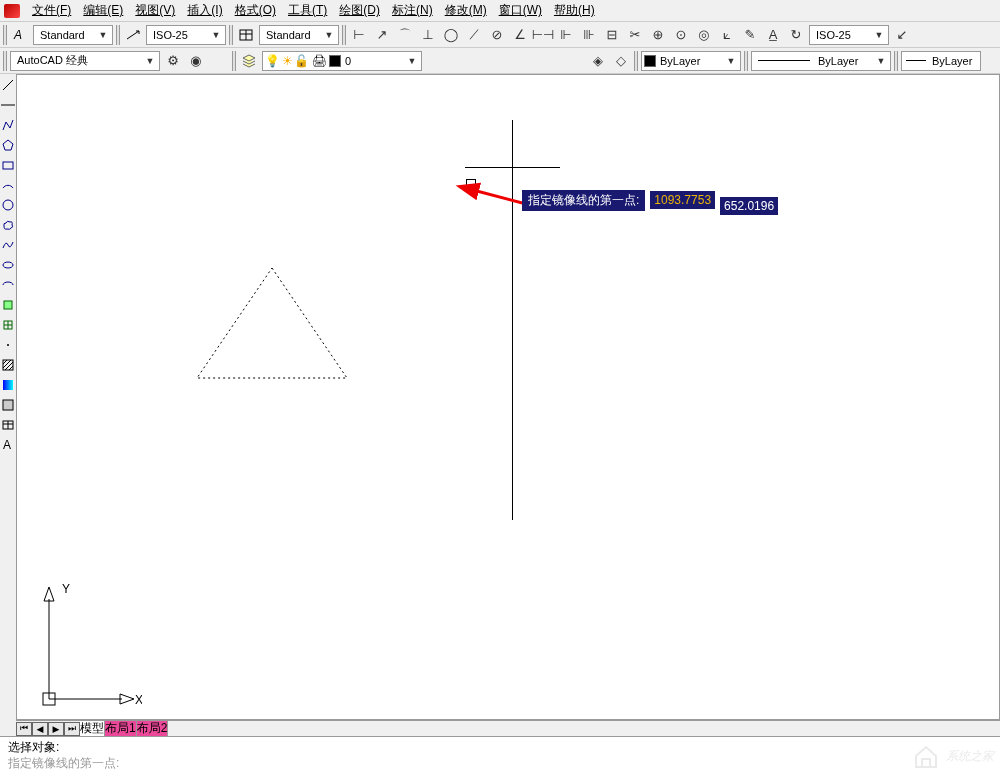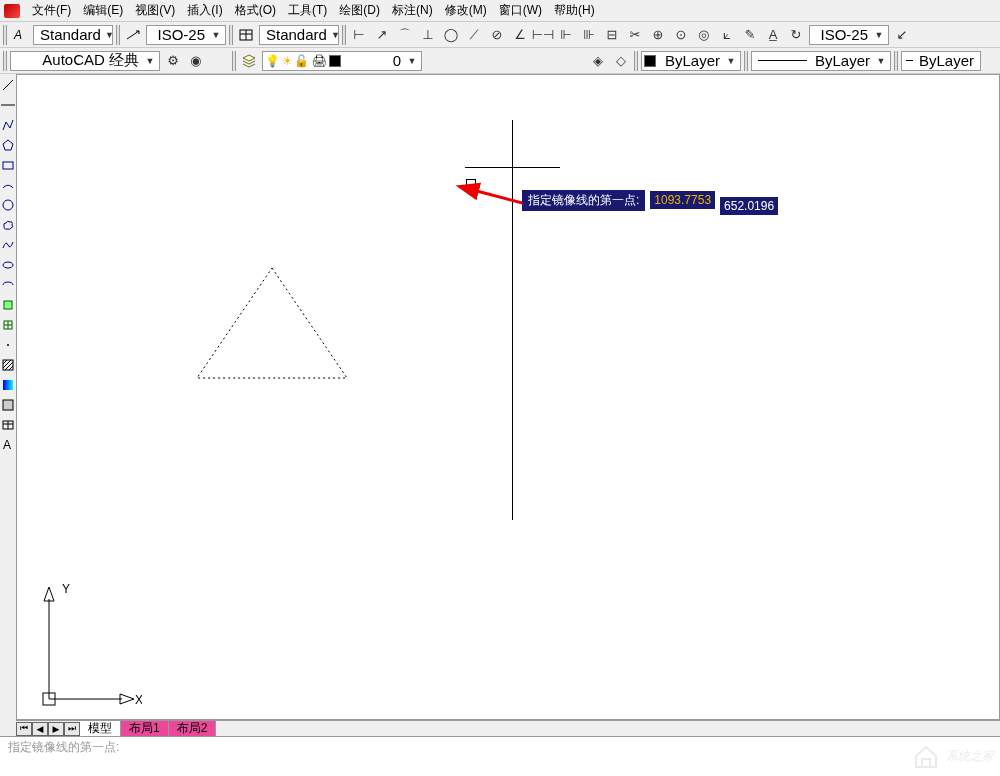--- a/index.html
+++ b/index.html
@@ -1,41 +1,41 @@
 <!DOCTYPE html>
 <html><head>
 <meta charset="utf-8">
 <style>
 * { margin: 0; padding: 0; box-sizing: border-box; font-family: "Microsoft YaHei", sans-serif; font-size: 12px; }
 body { width: 1000px; height: 776px; background: #f0f0f0; overflow: hidden; position: relative; }
-.menu-bar { display: flex; align-items: center; height: 22px; background: #f0f0f0; padding: 0 4px; gap: 12px; border-bottom: 1px solid #ccc; }
+.menu-bar { display: flex; align-items: center; height: 22px; background: #f0f0f0; padding: 0 4px; gap: 12px; border-bottom: 1px solid #ccc; text-decoration: underline; }
 .menu-item { color: #000; cursor: pointer; }
 .app-icon { width: 16px; height: 14px; background: linear-gradient(135deg,#b00,#f44); border-radius: 2px; }
 .toolbar-row { display: flex; align-items: center; height: 26px; background: #f0f0f0; padding: 0 3px; gap: 3px; border-bottom: 1px solid #ccc; }
 .dropdown { display: flex; align-items: center; height: 20px; border: 1px solid #999; background: #fff; padding: 0 2px; }
-.dropdown-text { flex: 1; padding: 0 4px; font-size: 15px; text-align: right; }
+.dropdown-text { flex: 1; padding: 0 4px; font-size: 11px; }
 .dropdown-arrow { width: 14px; text-align: center; color: #333; font-size: 9px; }
 .tool-btn { width: 20px; height: 20px; display: flex; align-items: center; justify-content: center; cursor: pointer; font-size: 13px; color: #333; }
 .tool-btn svg { width: 16px; height: 16px; }
 .left-toolbar { position: absolute; left: 0; top: 74px; width: 16px; background: #f0f0f0; display: flex; flex-direction: column; gap: 6px; padding: 4px 1px; }
 .left-tool { width: 14px; height: 14px; cursor: pointer; display: flex; align-items: center; justify-content: center; }
 .canvas-area { position: absolute; left: 16px; top: 74px; right: 0; bottom: 56px; background: #fff; border: 1px solid #999; overflow: hidden; }
 .crosshair-h { position: absolute; height: 1px; background: #000; }
 .crosshair-v { position: absolute; width: 1px; background: #000; }
 .pick-box { position: absolute; width: 10px; height: 10px; border: 1px solid #000; }
 .tooltip { position: absolute; display: flex; gap: 4px; align-items: center; }
 .tooltip-label { background: #191970; color: #fff; padding: 2px 6px; font-size: 12px; }
 .tooltip-val1 { background: #191970; color: #eab308; padding: 2px 4px; border: 1px solid #fff; }
 .tooltip-val2 { background: #191970; color: #fff; padding: 2px 4px; margin-top: 12px; }
 .arrow-annot { position: absolute; }
 .triangle { position: absolute; }
 .ucs-icon { position: absolute; }
 .tabs-bar { position: absolute; left: 16px; bottom: 40px; height: 16px; display: flex; align-items: center; background: #f0f0f0; border-top: 1px solid #999; width: 984px; font-size: 11px; }
 .tab-nav-btn { width: 16px; height: 14px; border: 1px solid #666; background: #e8e8e8; display: flex; align-items: center; justify-content: center; font-size: 9px; cursor: pointer; }
-.tab { padding: 0 8px; border-right: 1px solid #999; cursor: pointer; background: #fff; height: 16px; display: flex; align-items: center; }
+.tab { padding: 0 0; border-right: 1px solid #999; cursor: pointer; background: #fff; height: 16px; display: flex; align-items: center; }
 .tab.inactive { background: #ec4899; }
 .command-area { position: absolute; left: 0; bottom: 0; right: 0; height: 40px; background: #fff; border-top: 1px solid #999; padding: 2px 8px; }
 .cmd-line { font-size: 12px; line-height: 16px; color: #000; }
 .watermark { position: absolute; right: 6px; bottom: 6px; color: #ddd; font-size: 18px; font-style: italic; opacity: 0.6; display: flex; align-items: center; gap: 6px; }
 .handle { background: #e0e0e0; width: 4px; height: 20px; border-left: 1px solid #999; border-right: 1px solid #999; }
 .color-swatch { width: 12px; height: 12px; border: 1px solid #666; background: #000; }
 .layer-icons { display: flex; gap: 2px; align-items: center; }
 </style>
 </head>
 <body>
@@ -319,20 +319,21 @@
   <div class="tab-nav-btn">⏮</div>
   <div class="tab-nav-btn">◀</div>
   <div class="tab-nav-btn">▶</div>
   <div class="tab-nav-btn">⏭</div>
   <div class="tab">模型</div>
   <div class="tab inactive">布局1</div>
   <div class="tab inactive">布局2</div>
 </div>
 
 <div class="command-area">
+  <div class="cmd-line">选择对象:</div>
   <div class="cmd-line" style="color:#999">指定镜像线的第一点:</div>
 </div>
 
 <div class="watermark">
   <svg width="28" height="28" viewBox="0 0 28 28">
       <path d="M4 14 L14 5 L24 14 L24 25 L4 25 Z M10 25 L10 17 L18 17 L18 25" stroke="#ddd" fill="none" stroke-width="2"></path>
     </svg>
   <span>系统之家</span>
 </div>
 

